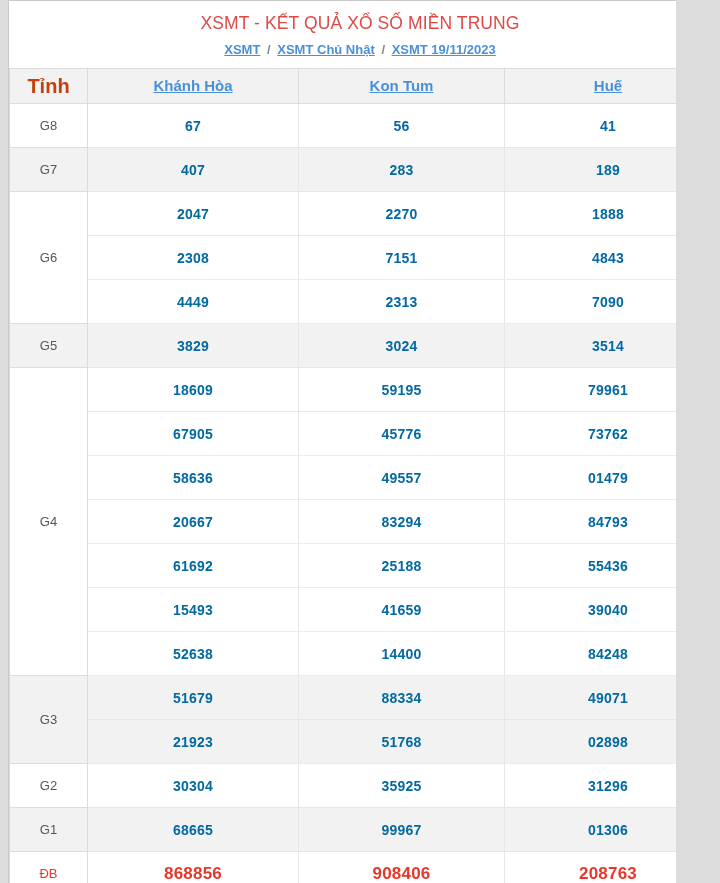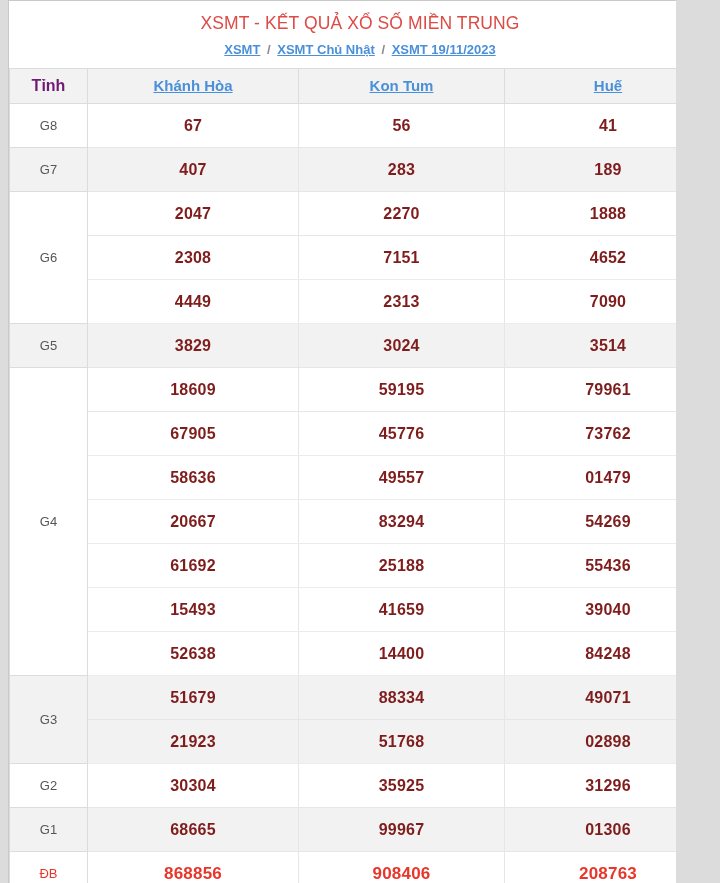--- a/index.html
+++ b/index.html
@@ -85,22 +85,22 @@
     vertical-align: middle;
     padding: 0;
   }
   .tbl th {
     border-color: #dcdcdc;
   }
   thead tr {
     background: #f2f2f2;
   }
   th.h-label {
-    color: #701a75;
-    font-size: 16px;
+    color: #c2410c;
+    font-size: 20px;
     font-weight: bold;
     height: 34px;
   }
   th.h-prov {
     height: 34px;
   }
   th.h-prov a {
     color: #4a90d9;
     font-size: 15px;
     font-weight: bold;
@@ -111,22 +111,22 @@
   tr.shaded { background: #f2f2f2; }
   tr.plain  { background: #ffffff; }
 
   td.lbl {
     color: #555555;
     font-size: 13px;
     font-weight: 400;
     border-color: #dcdcdc;
   }
   td.val {
-    color: #7f1d1d;
-    font-size: 16px;
+    color: #0369a1;
+    font-size: 14px;
     font-weight: bold;
     height: 43px;
     letter-spacing: 0.2px;
   }
   
   tr.sub td.val { border-top-color: #ececec; border-bottom-color: #ececec; }
 
   tr.special td.lbl { color: #e8362a; font-weight: 400; }
   tr.special td.val { color: #e8362a; font-size: 17px; font-weight: bold; }
 </style>
@@ -183,21 +183,21 @@
           </tr>
           <tr class="plain">
             <td class="lbl" rowspan="3">G6</td>
             <td class="val">2047</td>
             <td class="val">2270</td>
             <td class="val">1888</td>
           </tr>
           <tr class="plain sub">
             <td class="val">2308</td>
             <td class="val">7151</td>
-            <td class="val">4652</td>
+            <td class="val">4843</td>
           </tr>
           <tr class="plain sub">
             <td class="val">4449</td>
             <td class="val">2313</td>
             <td class="val">7090</td>
           </tr>
           <tr class="shaded">
             <td class="lbl" rowspan="1">G5</td>
             <td class="val">3829</td>
             <td class="val">3024</td>
@@ -215,21 +215,21 @@
             <td class="val">73762</td>
           </tr>
           <tr class="plain sub">
             <td class="val">58636</td>
             <td class="val">49557</td>
             <td class="val">01479</td>
           </tr>
           <tr class="plain sub">
             <td class="val">20667</td>
             <td class="val">83294</td>
-            <td class="val">54269</td>
+            <td class="val">84793</td>
           </tr>
           <tr class="plain sub">
             <td class="val">61692</td>
             <td class="val">25188</td>
             <td class="val">55436</td>
           </tr>
           <tr class="plain sub">
             <td class="val">15493</td>
             <td class="val">41659</td>
             <td class="val">39040</td>

